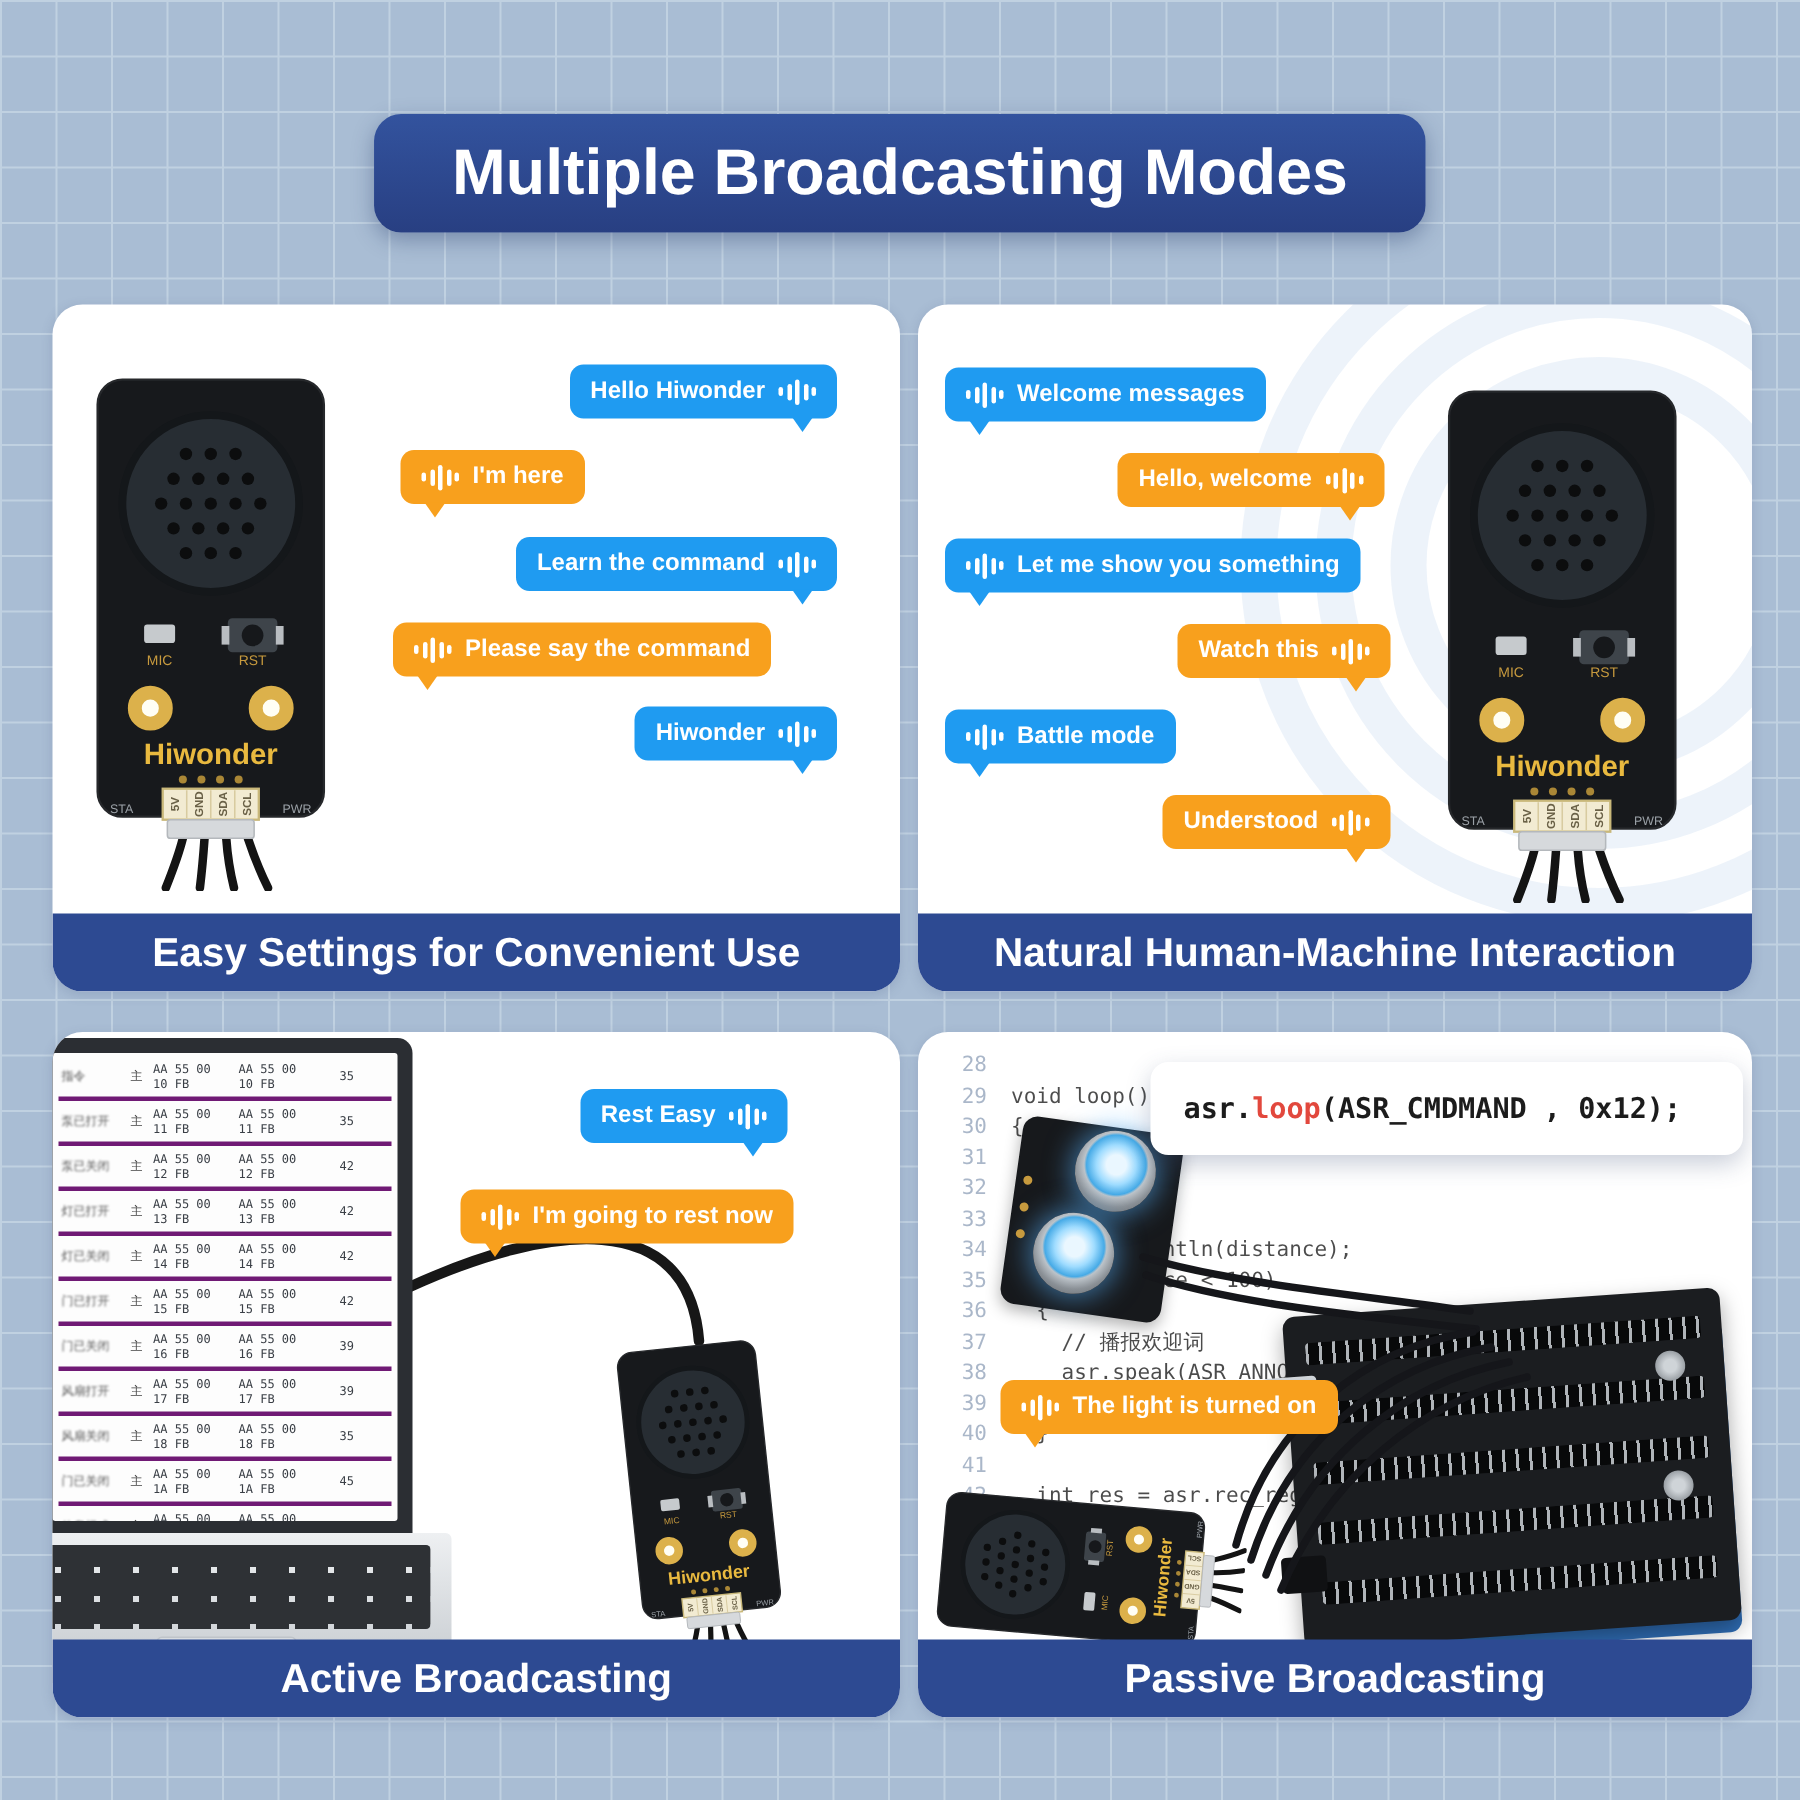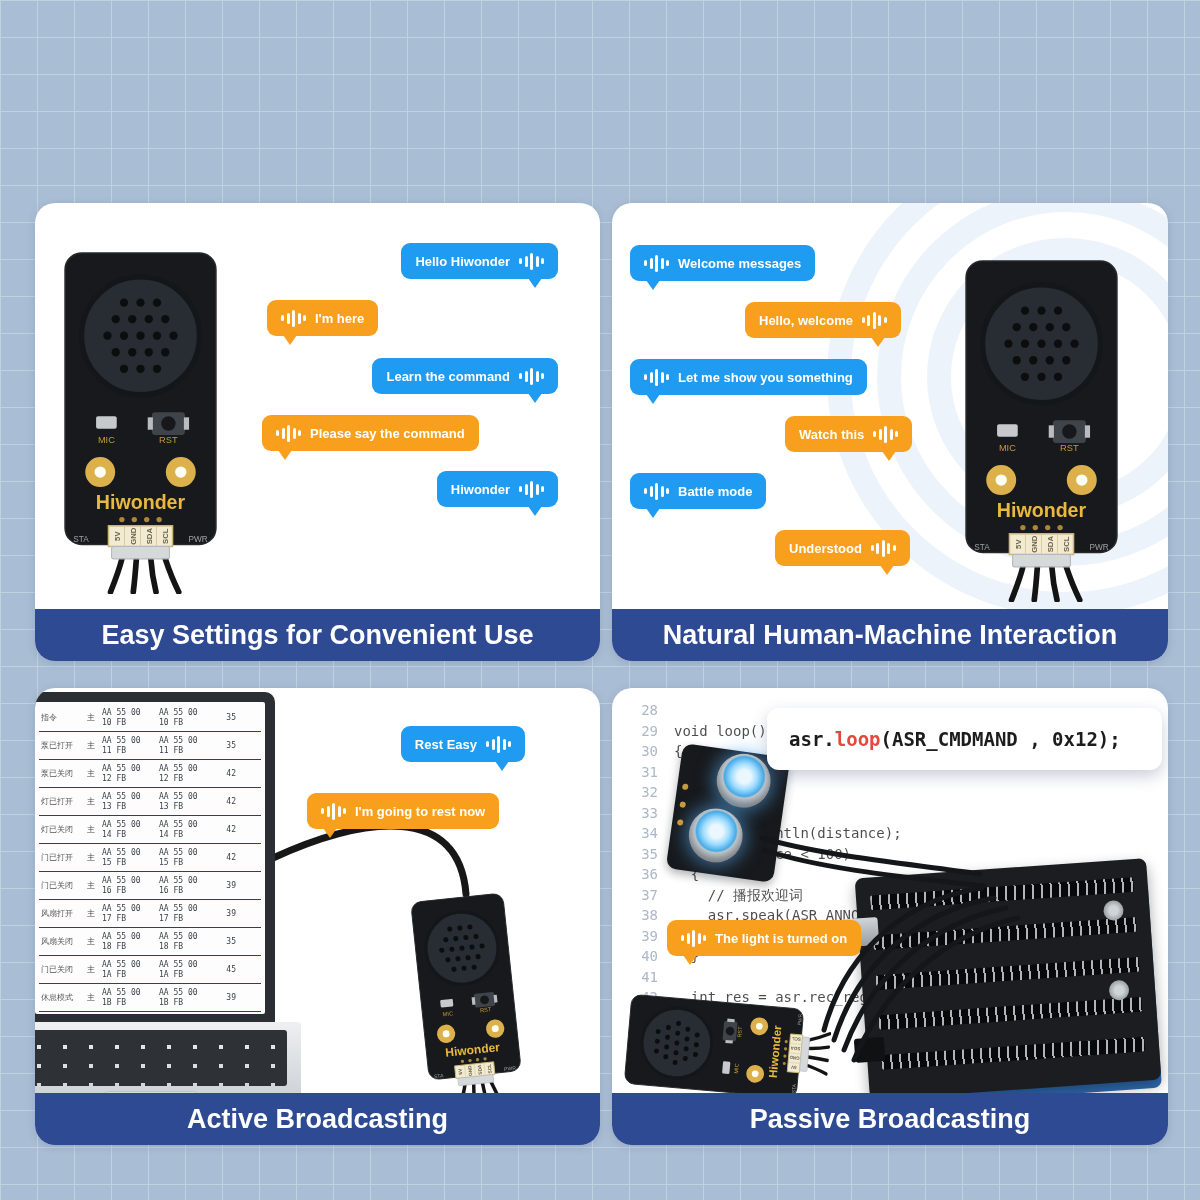--- a/index.html
+++ b/index.html
@@ -15,21 +15,21 @@
   .card{position:absolute;background:#fff;border-radius:20px;overflow:hidden;
     box-shadow:0 2px 8px rgba(60,80,120,.18)}
   .card.tl{left:35px;top:203px;width:565px;height:458px}
   .card.tr{left:612px;top:203px;width:556px;height:458px}
   .card.bl{left:35px;top:688px;width:565px;height:457px}
   .card.br{left:612px;top:688px;width:556px;height:457px}
   .caption{position:absolute;left:0;right:0;bottom:0;height:52px;background:#2d4a92;
     display:flex;align-items:center;justify-content:center;color:#fff;font-weight:700;font-size:27px;z-index:20}
   
   .bubble{position:absolute;height:36px;display:inline-flex;align-items:center;gap:9px;
-    padding:0 14px;border-radius:9px;color:#fff;font-weight:700;font-size:13px;white-space:nowrap;z-index:10}
+    padding:0 14px;border-radius:9px;color:#fff;font-weight:700;font-size:16px;white-space:nowrap;z-index:10}
   .bubble.blue{background:#1f9bf1}
   .bubble.orange{background:#f8a01d}
   .bubble::after{content:"";position:absolute;bottom:-9px;width:0;height:0;
     border-left:7px solid transparent;border-right:7px solid transparent;border-top:10px solid #000}
   .bubble.blue::after{border-top-color:#1f9bf1}
   .bubble.orange::after{border-top-color:#f8a01d}
   .tail-br::after{right:16px}
   .tail-bl::after{left:16px}
   .wave{display:inline-flex;align-items:center;gap:2.5px}
   .wave i{display:block;width:3px;border-radius:2px;background:#fff}
@@ -37,21 +37,21 @@
   .wave i:nth-child(3){height:17px}.wave i:nth-child(4){height:11px}
   .wave i:nth-child(5){height:6px}
   
   .board{position:absolute;z-index:5}
   
   .ring{position:absolute;border-radius:50%;border:24px solid rgba(145,180,225,.16);z-index:1}
   
   .laptop{position:absolute;left:-12px;top:4px;z-index:4}
   .lap-screen{position:relative;width:252px;height:330px;background:#2b2e33;border-radius:10px 10px 0 0}
   .lap-display{position:absolute;inset:10px 10px 8px 12px;background:#fdfdfd;border-radius:2px;overflow:hidden;padding:2px 4px}
-  .lrow{display:flex;align-items:center;height:27px;border-bottom:1px solid #701a75;
+  .lrow{display:flex;align-items:center;height:27px;border-bottom:3px solid #701a75;
     font-family:"DejaVu Sans Mono",monospace;font-size:8px;color:#3a3f46}
   .lc0{width:46px;font-family:"Liberation Sans",sans-serif;font-size:8px;color:#555;
     filter:blur(.6px);overflow:hidden;white-space:nowrap;padding-left:2px;flex:none}
   .lc1{width:15px;flex:none;color:#444}
   .lc2{width:57px;flex:none;line-height:10px}
   .lc2 span{display:block}
   .lc3{width:20px;flex:none;text-align:right}
   .lap-base{position:absolute;left:-22px;top:330px;width:300px;height:100px;
     background:linear-gradient(180deg,#eef0f2,#c3c8cd);border-radius:4px 4px 10px 10px}
   .keys{position:absolute;left:14px;right:14px;top:8px;bottom:36px;
@@ -148,20 +148,21 @@
       <text transform="translate(70.25 276) rotate(-90)" font-size="7.5" font-weight="bold" fill="#6a6147" text-anchor="middle" font-family="Liberation Sans, sans-serif">GND</text>
       <text transform="translate(85.75 276) rotate(-90)" font-size="7.5" font-weight="bold" fill="#6a6147" text-anchor="middle" font-family="Liberation Sans, sans-serif">SDA</text>
       <text transform="translate(101.25 276) rotate(-90)" font-size="7.5" font-weight="bold" fill="#6a6147" text-anchor="middle" font-family="Liberation Sans, sans-serif">SCL</text>
       <rect x="47" y="286" width="56" height="12" rx="2" fill="#d6d9dc" stroke="#b4b8bc"></rect>
     </g>
   </defs>
 </svg>
 
 <div class="stage">
 
+  <div class="title">Multiple Broadcasting Modes</div>
 
   <div class="card tl">
     <svg class="board" style="left:28px;top:48px" width="155" height="343" viewBox="0 0 150 332">
         <use href="#board-sym"></use>
       </svg>
     <div class="bubble blue tail-br" style="top:40px;right:42px">
       <span>Hello Hiwonder</span>
       <span class="wave">
           <i></i>
           <i></i>

